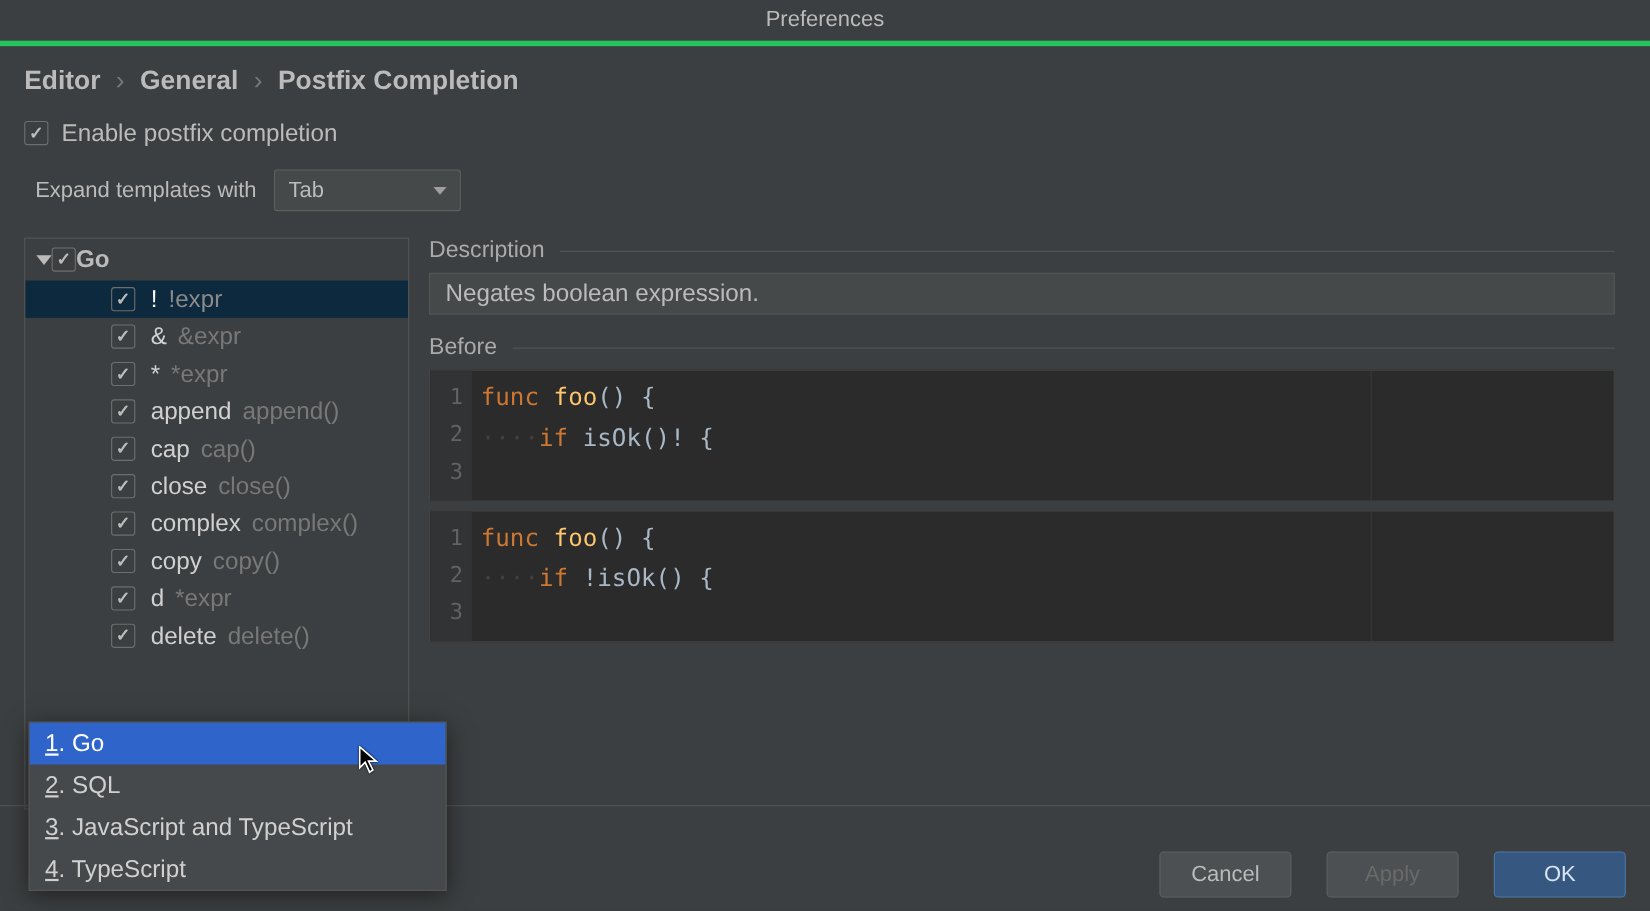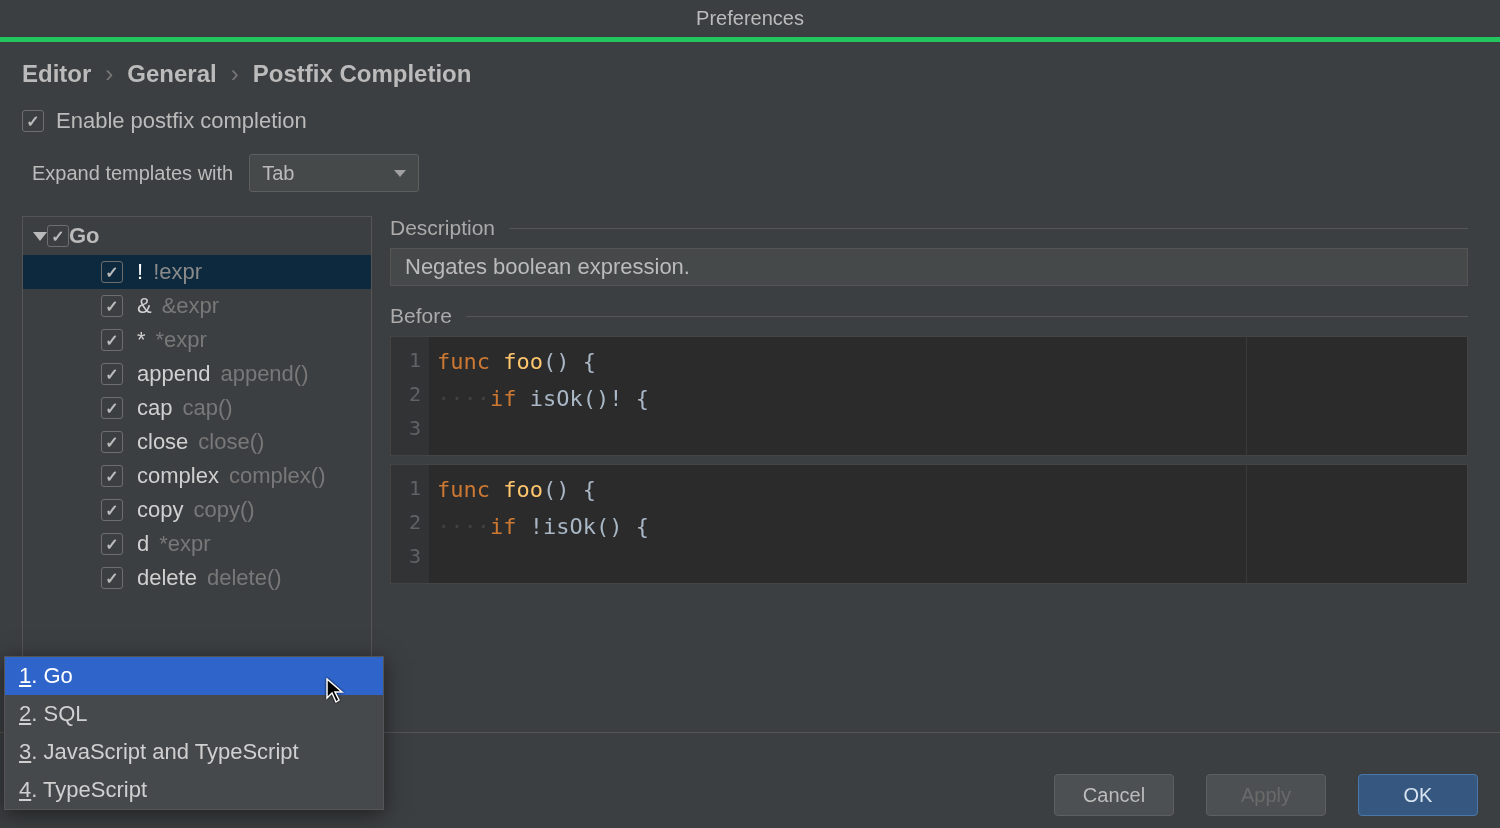--- a/index.html
+++ b/index.html
@@ -186,21 +186,21 @@
     align-items: center;
     justify-content: center;
     font-size: 20px;
     background: #4c5052;
     color: #bbbbbb;
   }
   .btn.disabled { color: #6a6a6a; }
   .btn.primary { background: #365880; border-color: #4a78a8; color: #d8e4f0; }
   .popup {
     position: absolute;
-    left: 4px;
+    left: 26px;
     top: 656px;
     width: 380px;
     background: #46494b;
     border: 1px solid #555;
     box-shadow: 0 4px 20px rgba(0,0,0,0.5);
     z-index: 50;
   }
   .popup-item {
     padding: 6px 14px;
     font-size: 22px;

